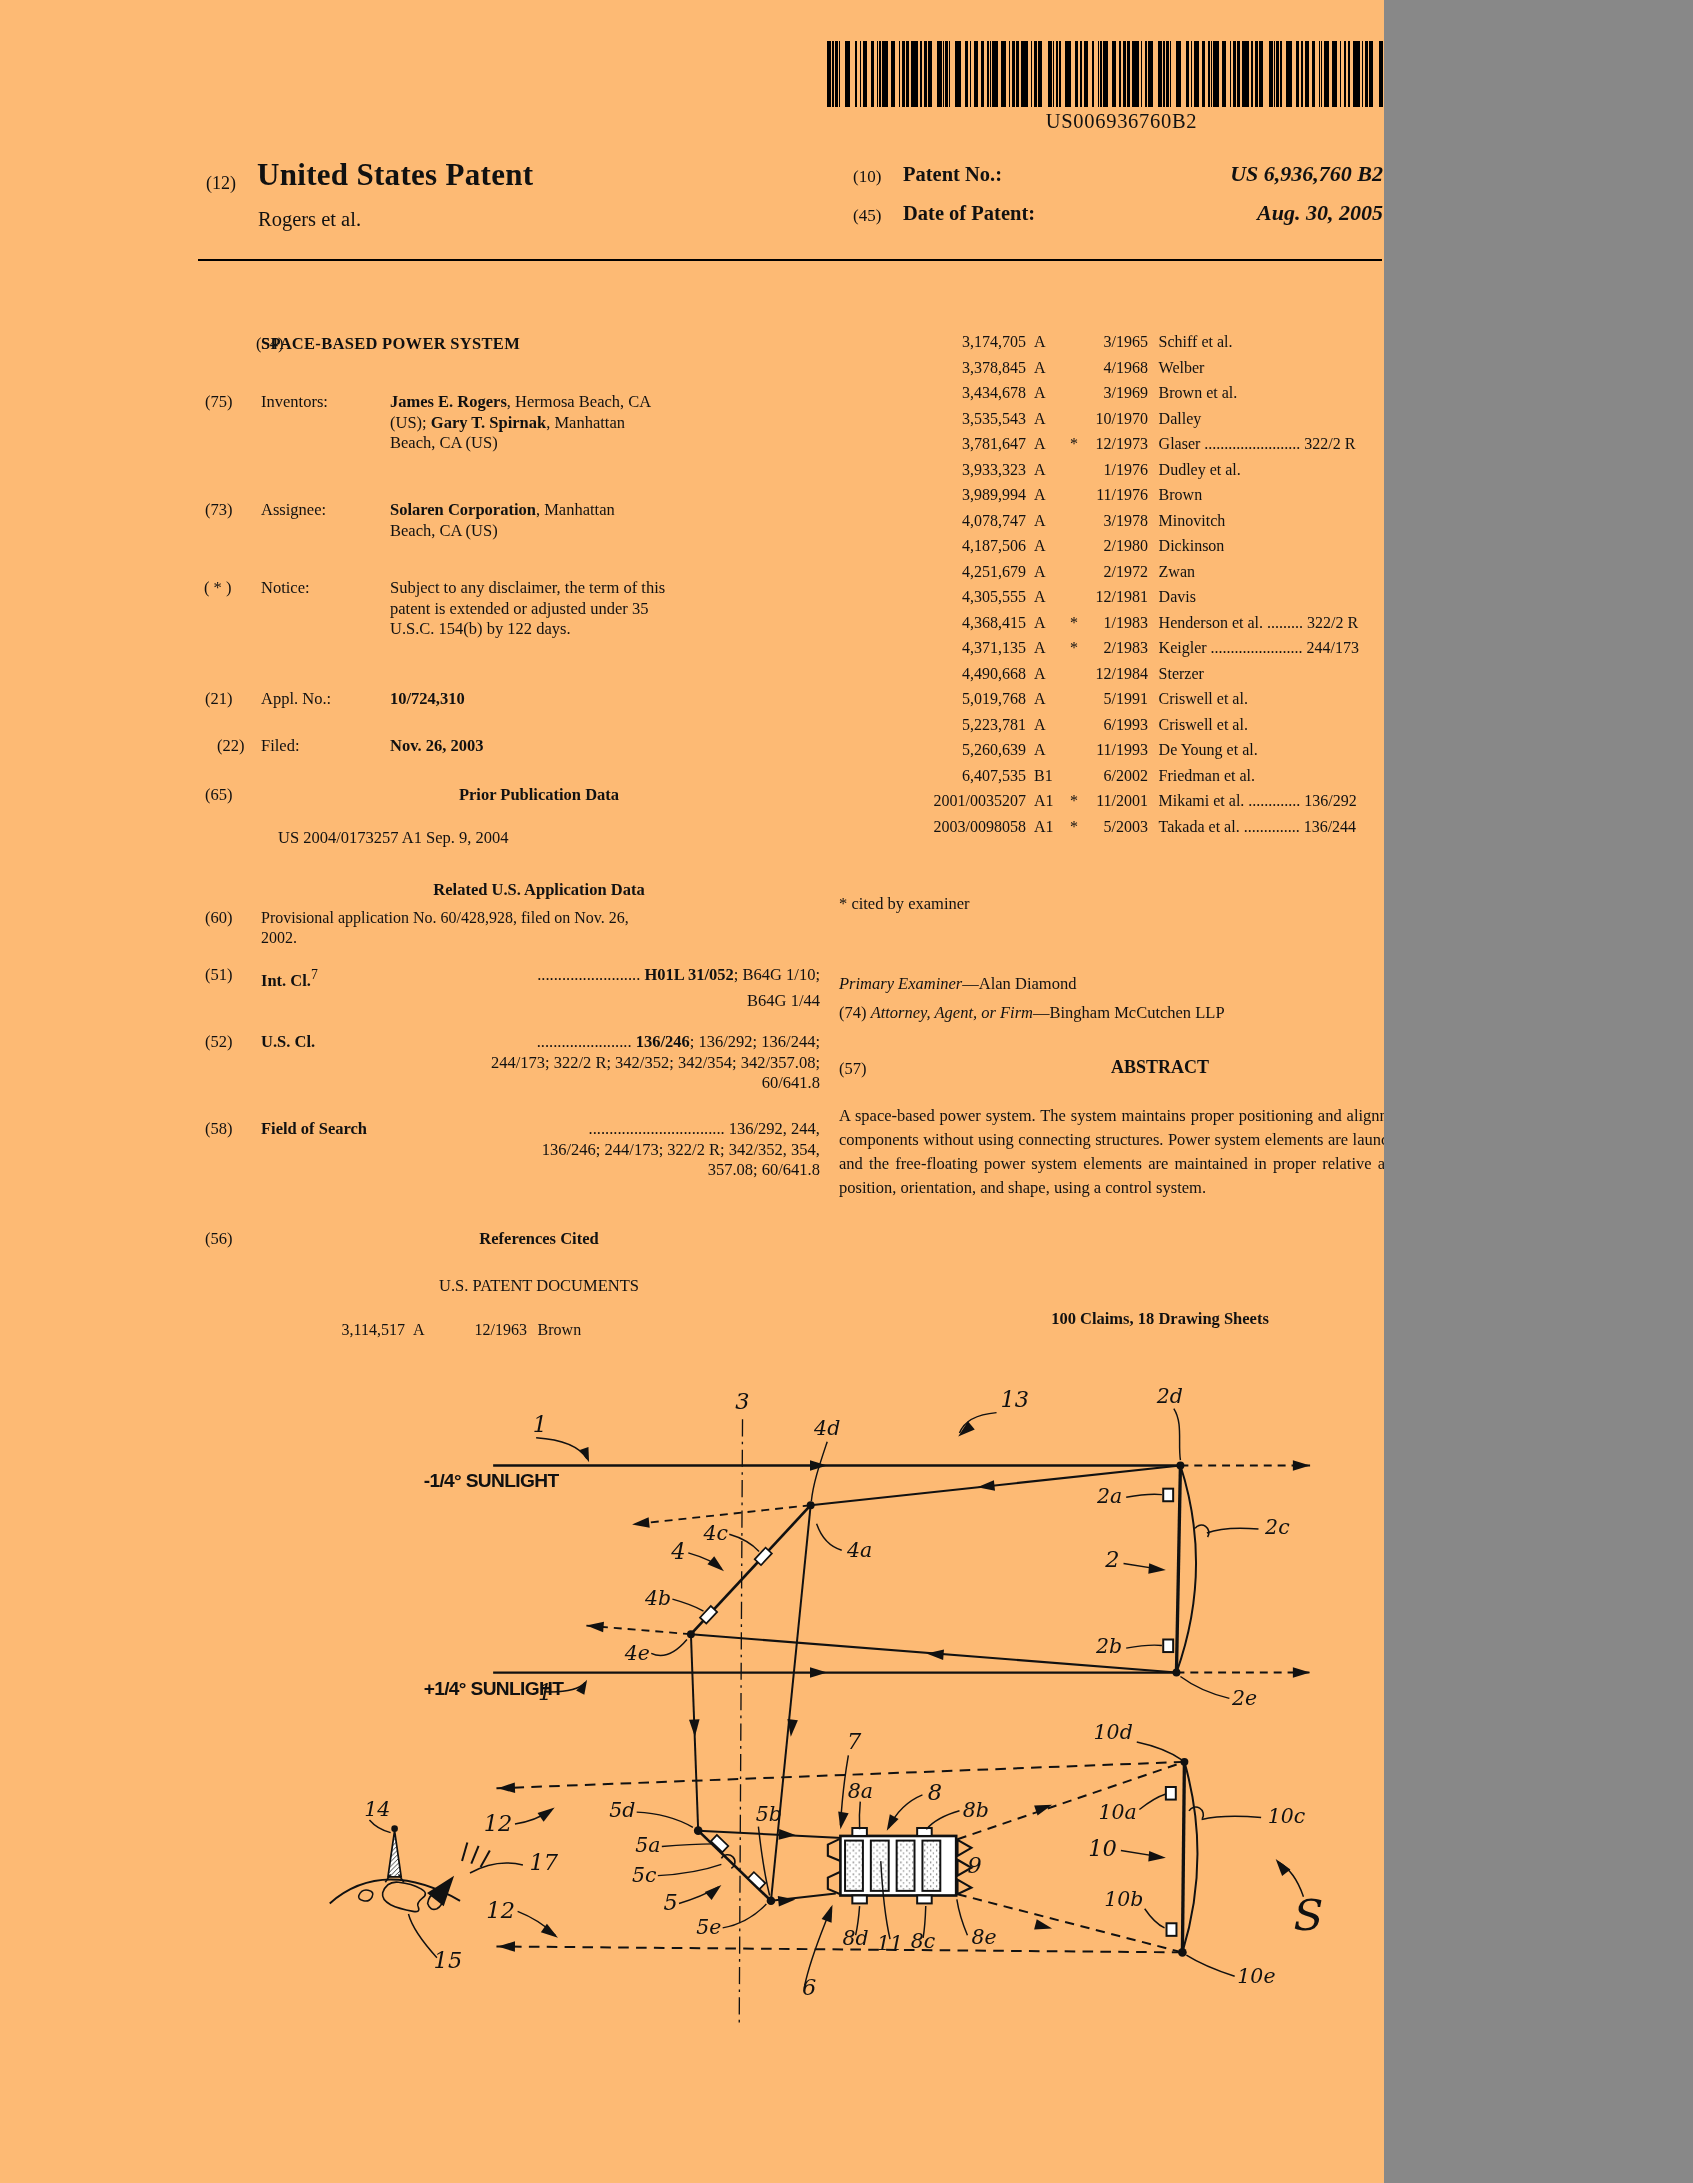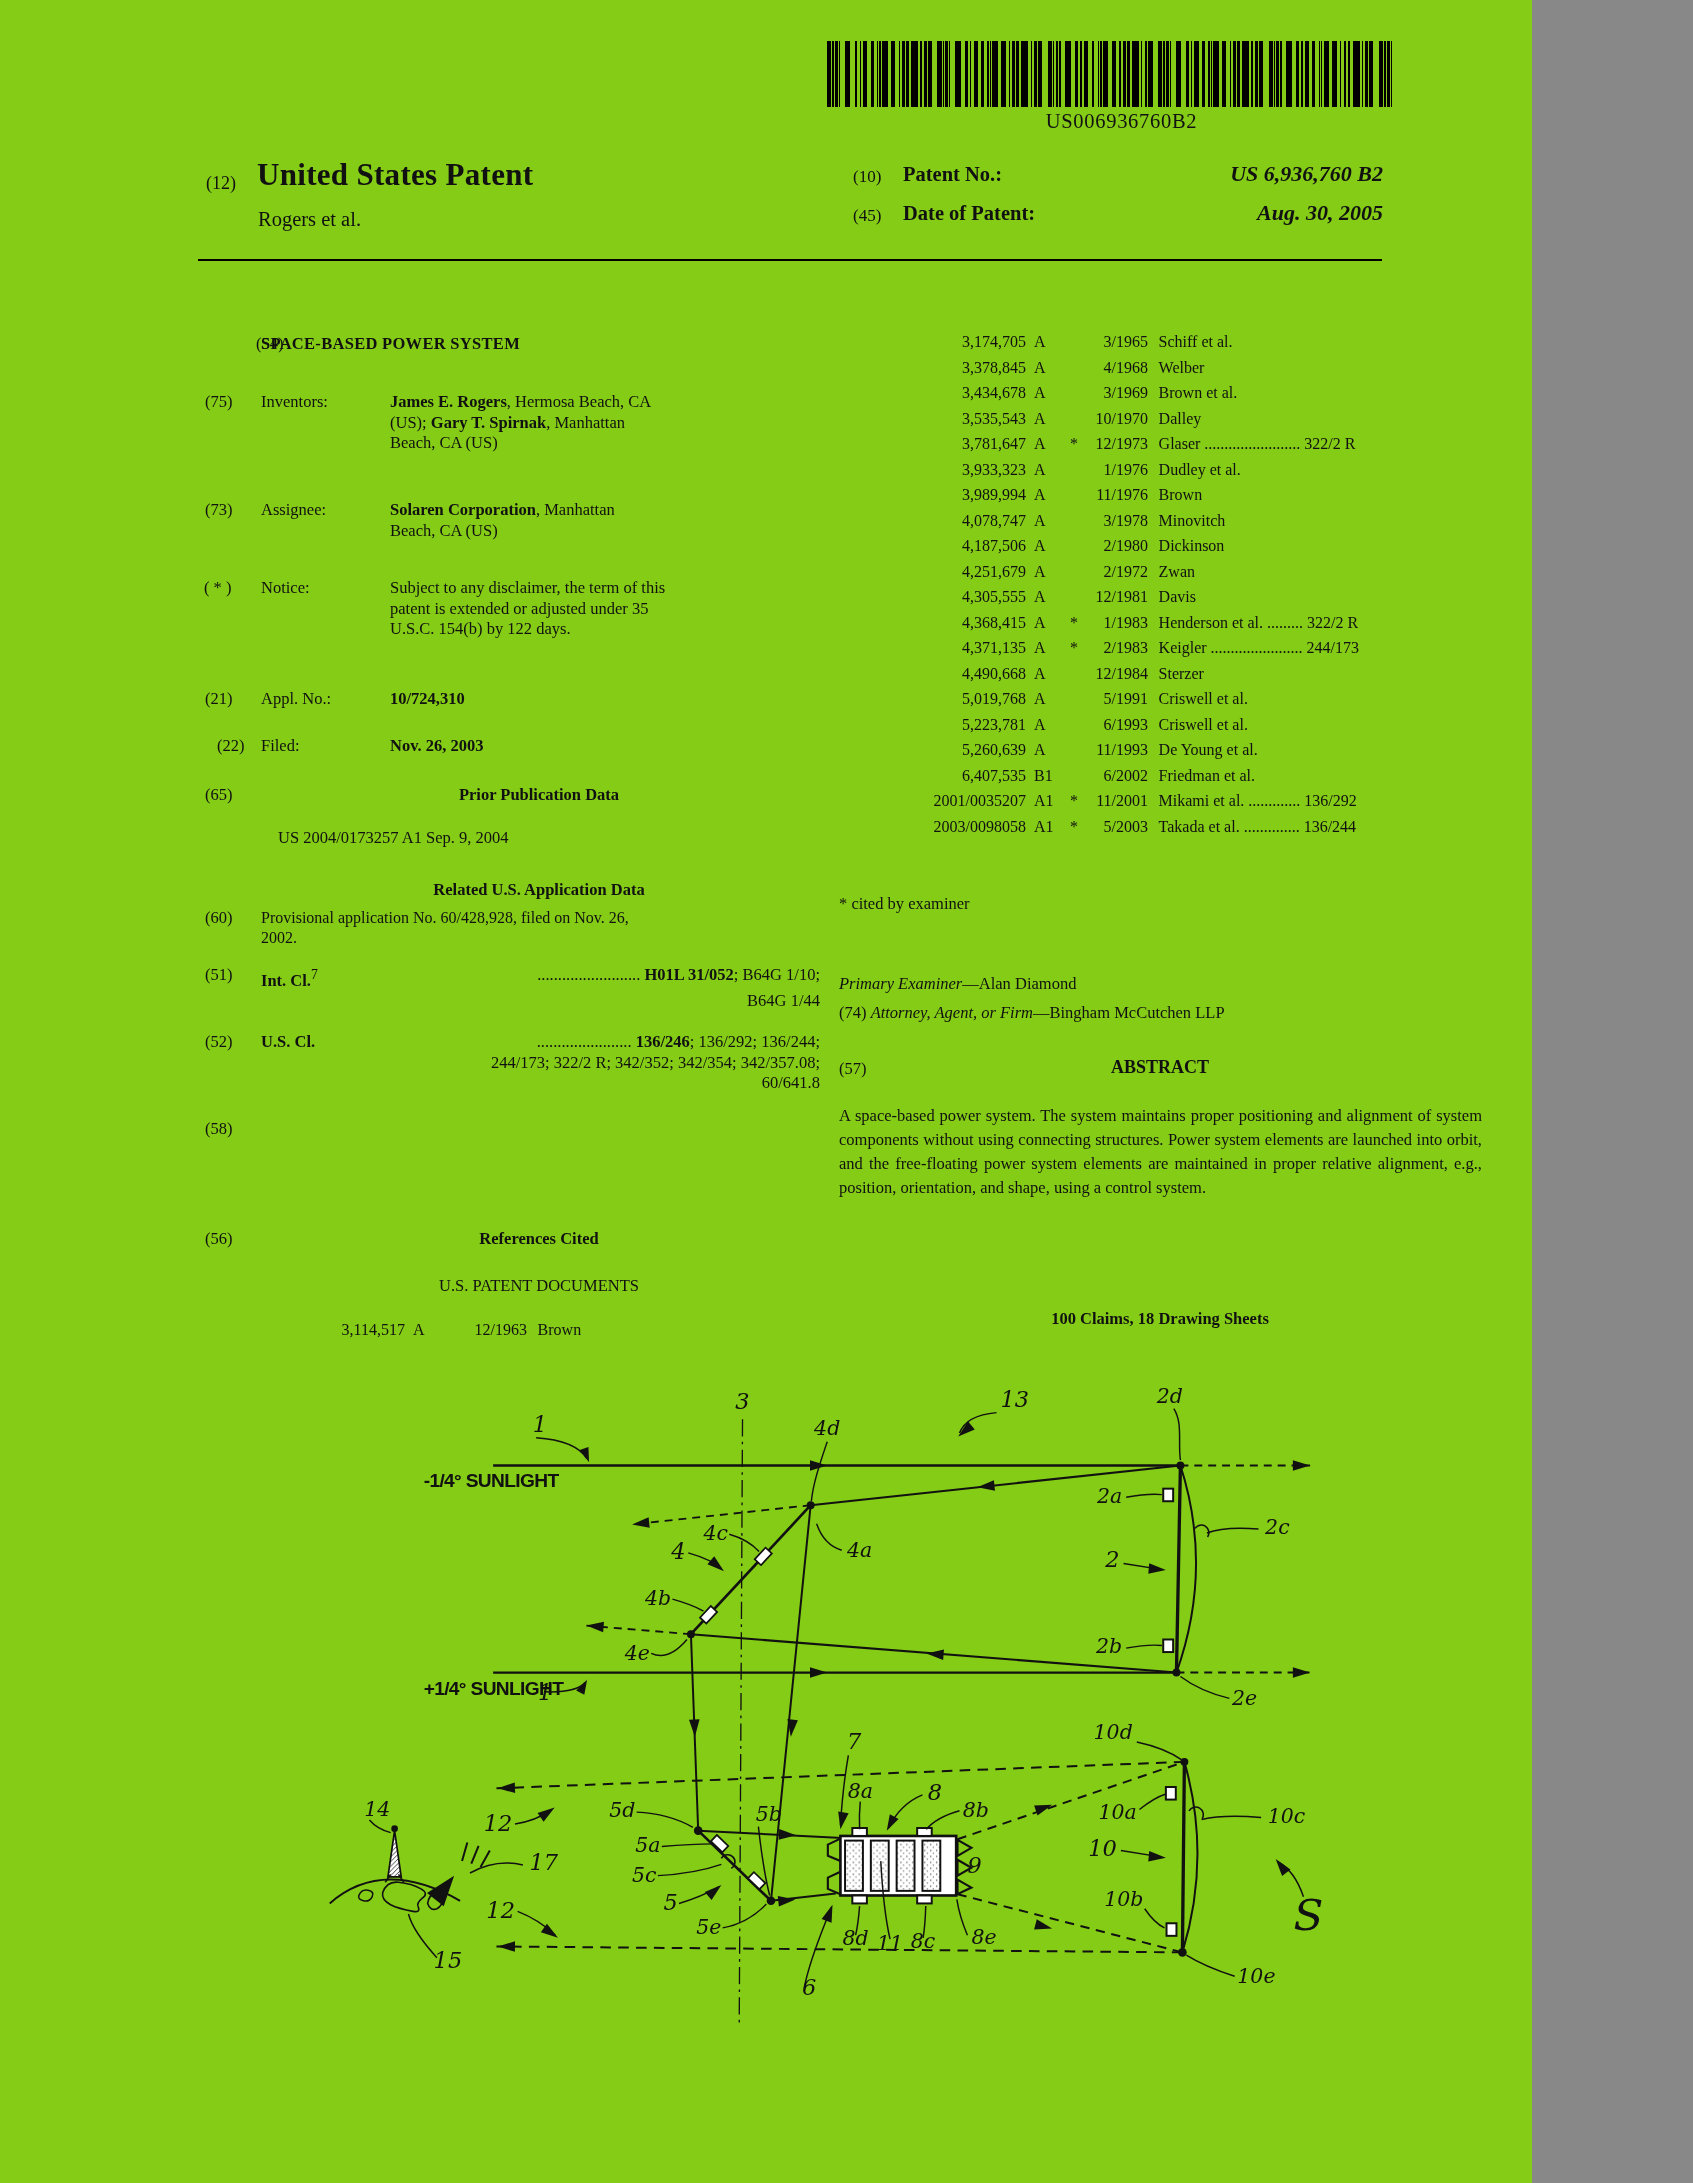--- a/index.html
+++ b/index.html
@@ -1,16 +1,16 @@
 <!DOCTYPE html>
 <html style="font-size:10.6px"><head>
 <meta charset="utf-8">
 <style>
   html,body{margin:0;padding:0;background:#888;}
-  #page{position:relative;width:1532px;height:2183px;background:#84cc16;
+  #page{position:relative;width:1384px;height:2183px;background:#fdba74;
         font-family:"Liberation Serif", serif;color:#111;overflow:hidden;}
   .abs{position:absolute;}
   b,.b{font-weight:bold;}
   .it{font-style:italic;}
   
   #barcode{display:flex;align-items:stretch;}
   #barcode div{background:#000;}
   #bctext{font-size:20.5px;letter-spacing:0.7px;text-align:center;}
   
   .kicker{font-size:18px;}
@@ -224,20 +224,28 @@
   <div class="abs t" style="left:261px;top:1032px;width:559px;">
     <div class="flexline">
       <span class="b">U.S. Cl.</span>
       <span><span>....................... </span><span style="font-weight: bold;">136/246</span><span>; 136/292; 136/244;</span></span>
     </div>
     <div style="text-align:right;"><span>244/173; 322/2 R; 342/352; 342/354; 342/357.08;</span></div>
     <div style="text-align:right;"><span>60/641.8</span></div>
   </div>
 
   <span class="abs t num" style="left:205px;top:1119px;">(58)</span>
+  <div class="abs t" style="left:261px;top:1119px;width:559px;">
+    <div class="flexline">
+      <span class="b">Field of Search</span>
+      <span><span>................................. 136/292, 244,</span></span>
+    </div>
+    <div style="text-align:right;"><span>136/246; 244/173; 322/2 R; 342/352, 354,</span></div>
+    <div style="text-align:right;"><span>357.08; 60/641.8</span></div>
+  </div>
 
   <span class="abs t num" style="left:205px;top:1229px;">(56)</span>
   <div class="abs sechead" style="left:261px;top:1229px;width:556px;">References Cited</div>
   <div class="abs cntr t" style="left:261px;top:1276px;width:556px;">U.S. PATENT DOCUMENTS</div>
   <div class="abs" style="left:218px;top:1317px;">
       <div class="refrow">
         <span class="rn">3,114,517</span>
         <span class="rk">A</span>
         <span class="rs"></span>
         <span class="rd">12/1963</span>

